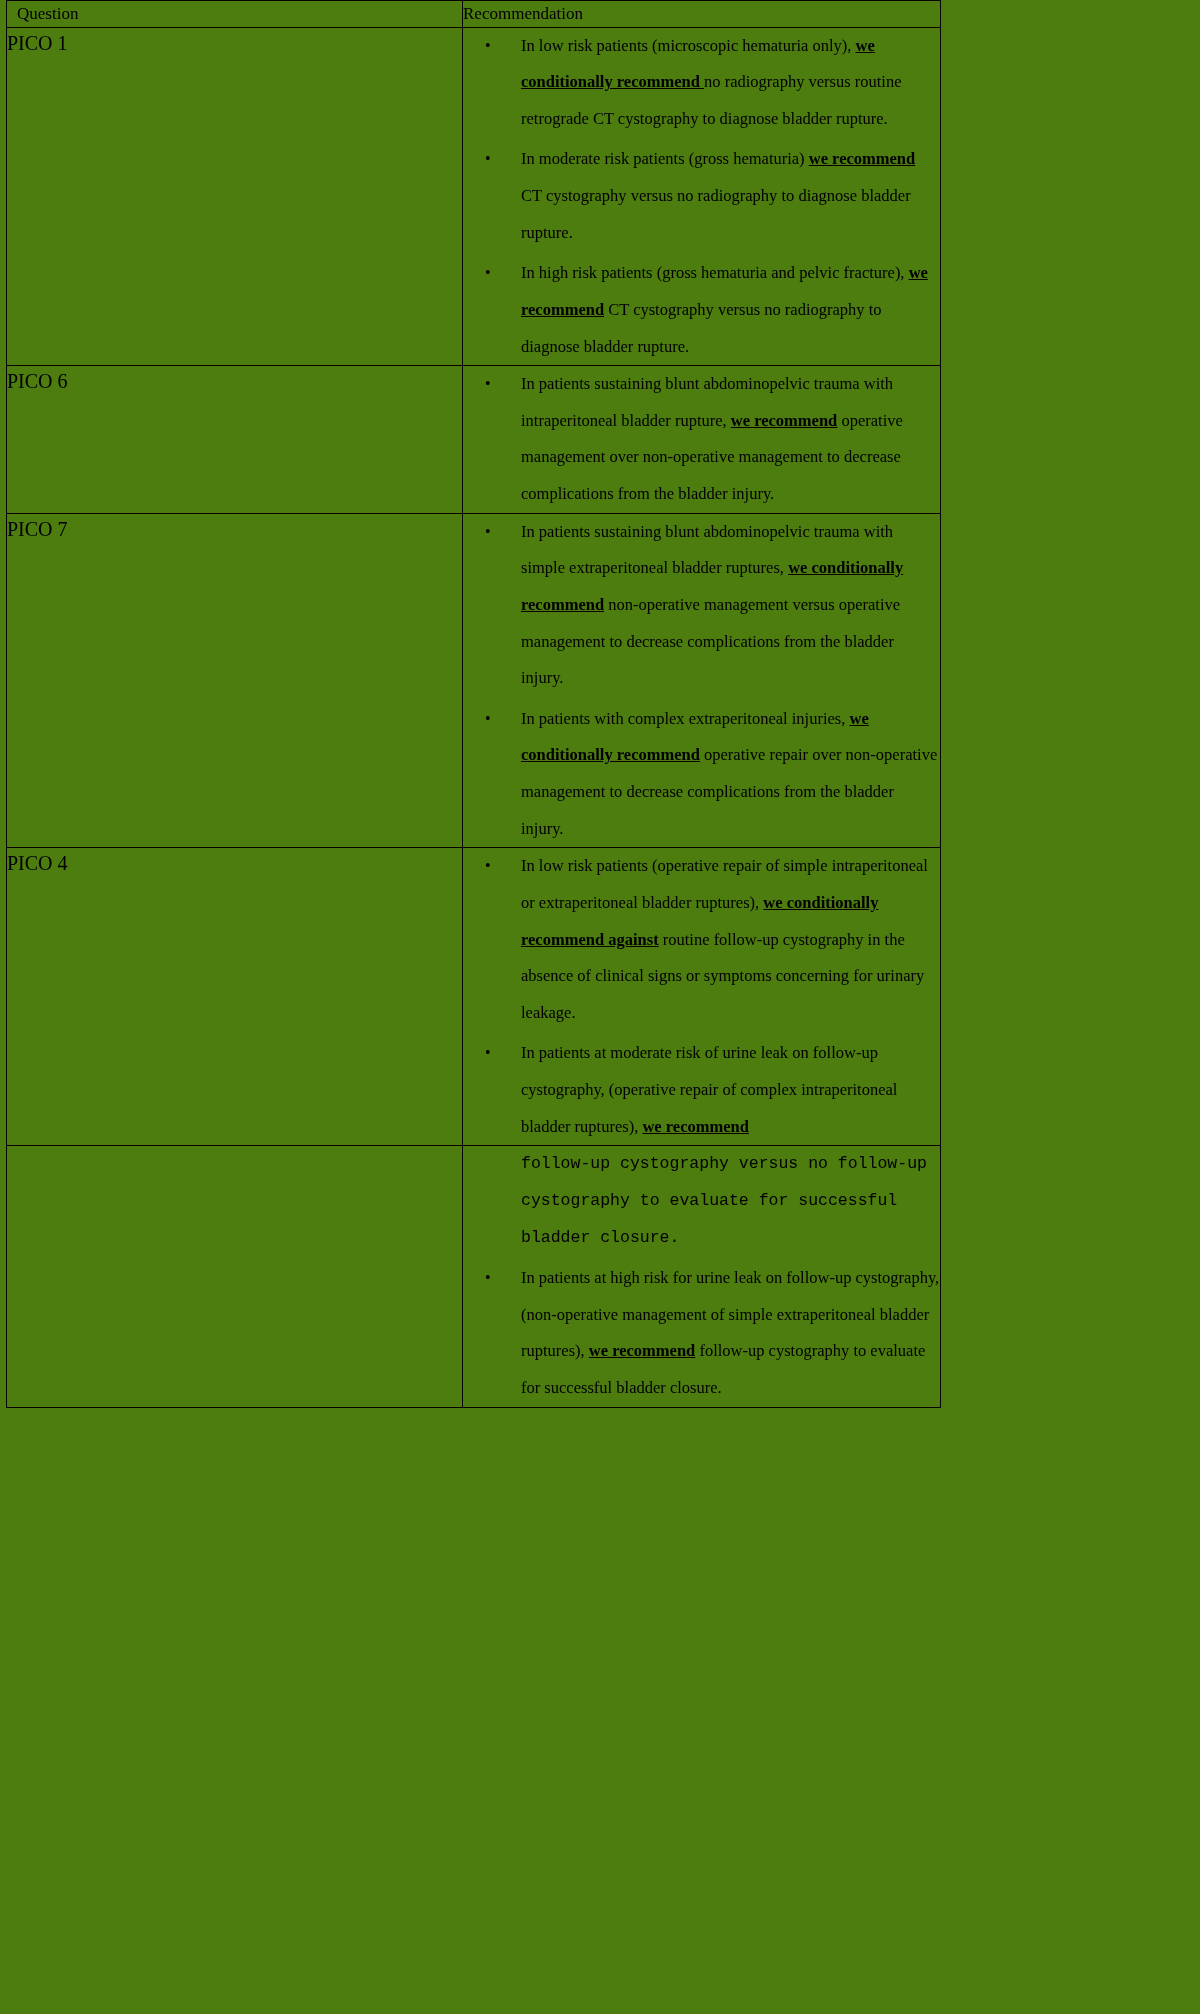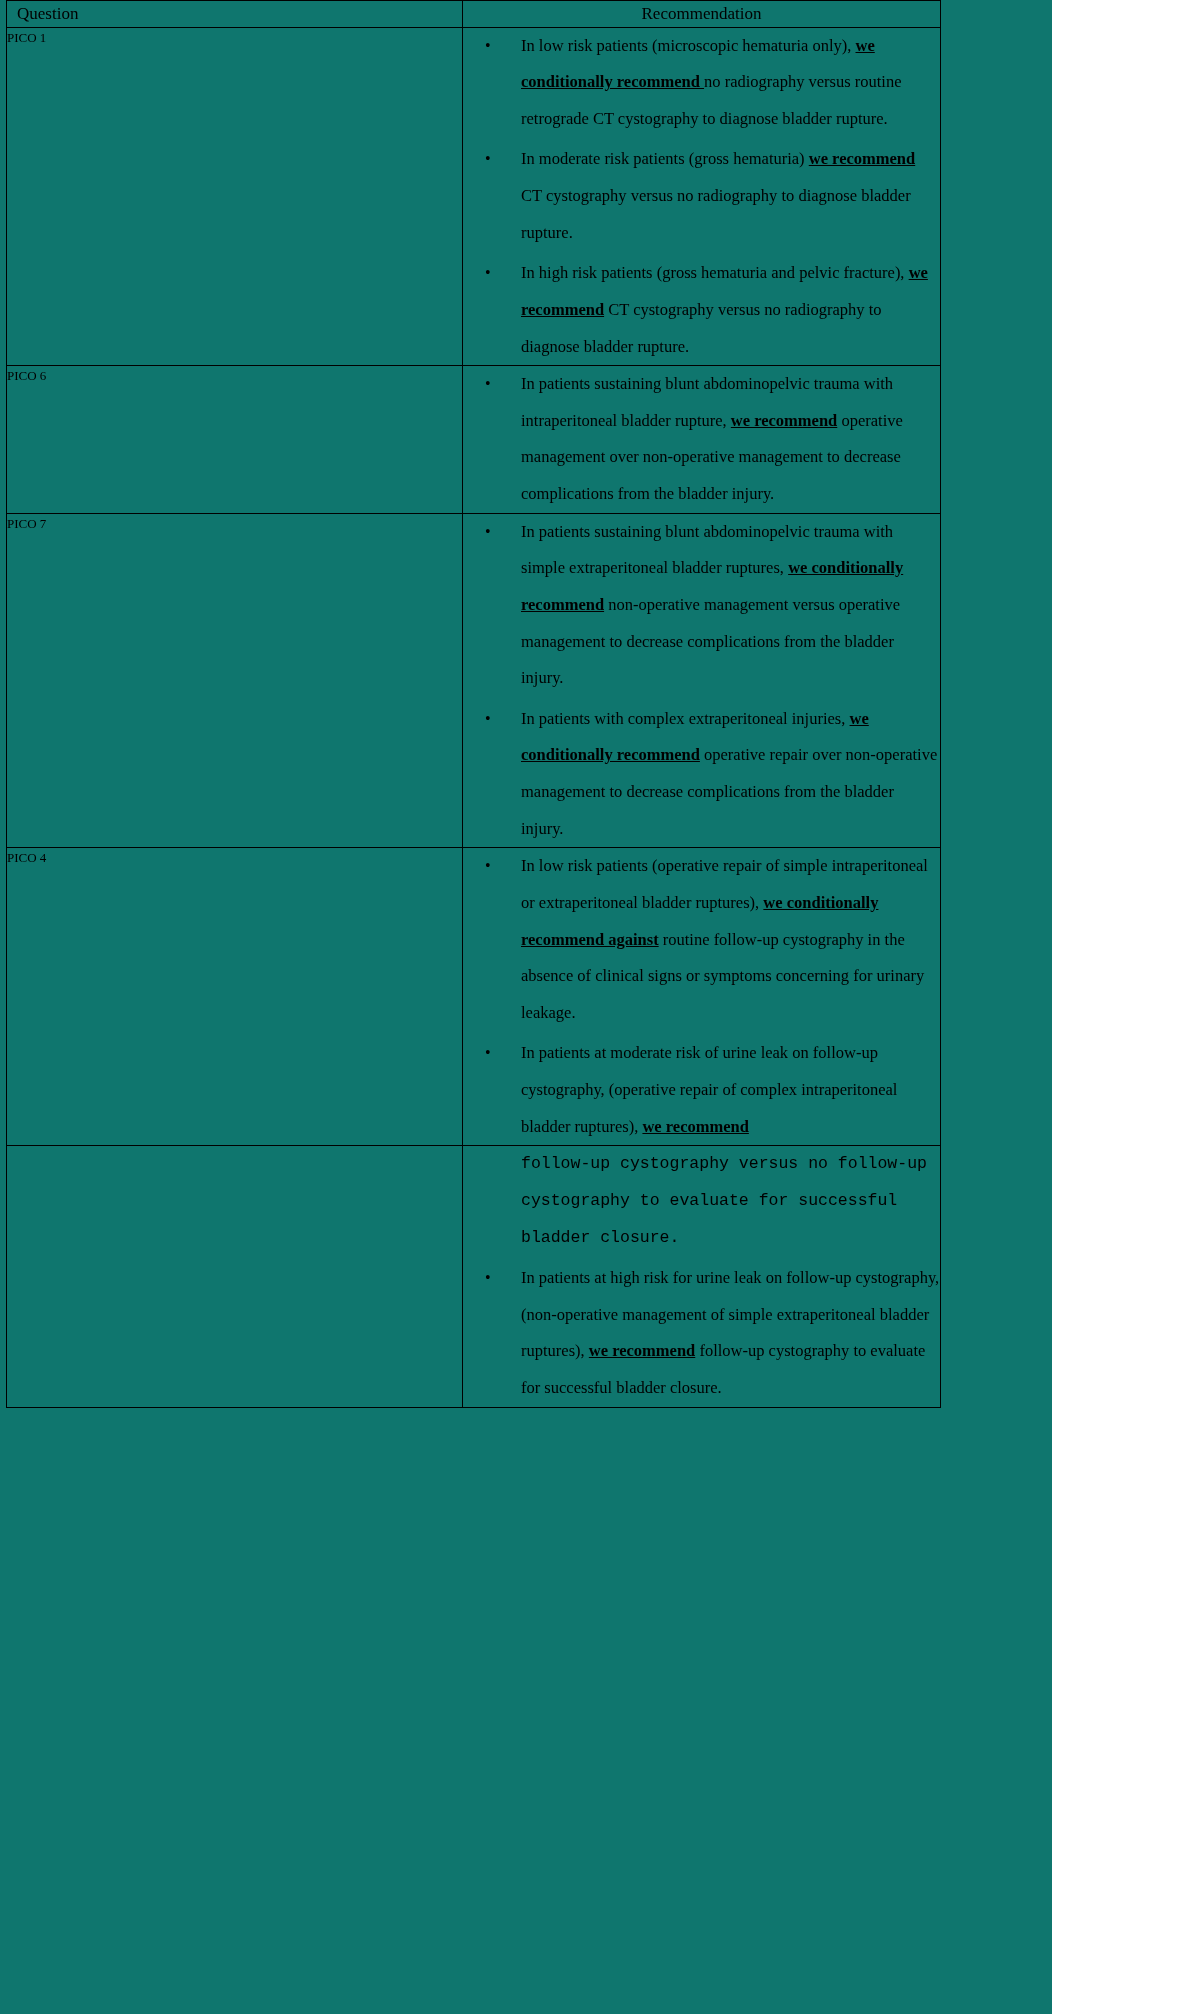--- a/index.html
+++ b/index.html
@@ -5,54 +5,54 @@
   html, body {
     margin: 0;
     padding: 0;
     background: #ffffff;
   }
   body {
     font-family: "Liberation Serif", serif;
     color: #000000;
   }
   .page {
-    width: 1052px;
+    width: 1200px;
     min-height: 2014px;
     box-sizing: border-box;
     padding: 0;
-    background: #0f766e;
+    background: #4d7c0f;
     position: relative;
   }
   table.rec-table {
     border-collapse: collapse;
     width: 934px;
     margin: 0 0 0 6px;
     table-layout: fixed;
   }
   table.rec-table td, table.rec-table th {
     border: 1px solid #000000;
     vertical-align: top;
     padding: 0;
   }
   col.col-q { width: 456px; }
   col.col-r { width: 478px; }
 
   .hdr-cell {
-    text-align: center;
+    text-align: left;
     font-weight: normal;
     font-size: 17px;
     line-height: 1.5;
     padding: 4px 6px 6px 6px;
   }
   .hdr-cell.left {
     text-align: left;
     padding-left: 10px;
   }
   .q-cell {
-    font-size: 13px;
+    font-size: 20px;
     line-height: 1.55;
     padding: 8px 6px 8px 10px;
   }
   .r-cell {
     font-size: 16.5px;
     padding: 8px 14px 10px 6px;
   }
   ul.bullets {
     margin: 0;
     padding: 0 0 0 58px;

